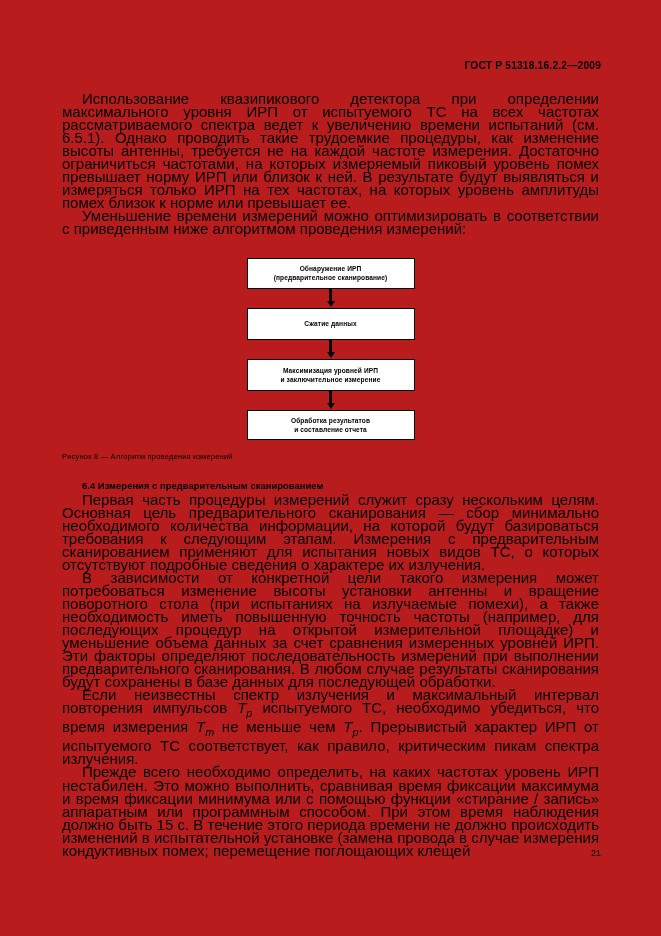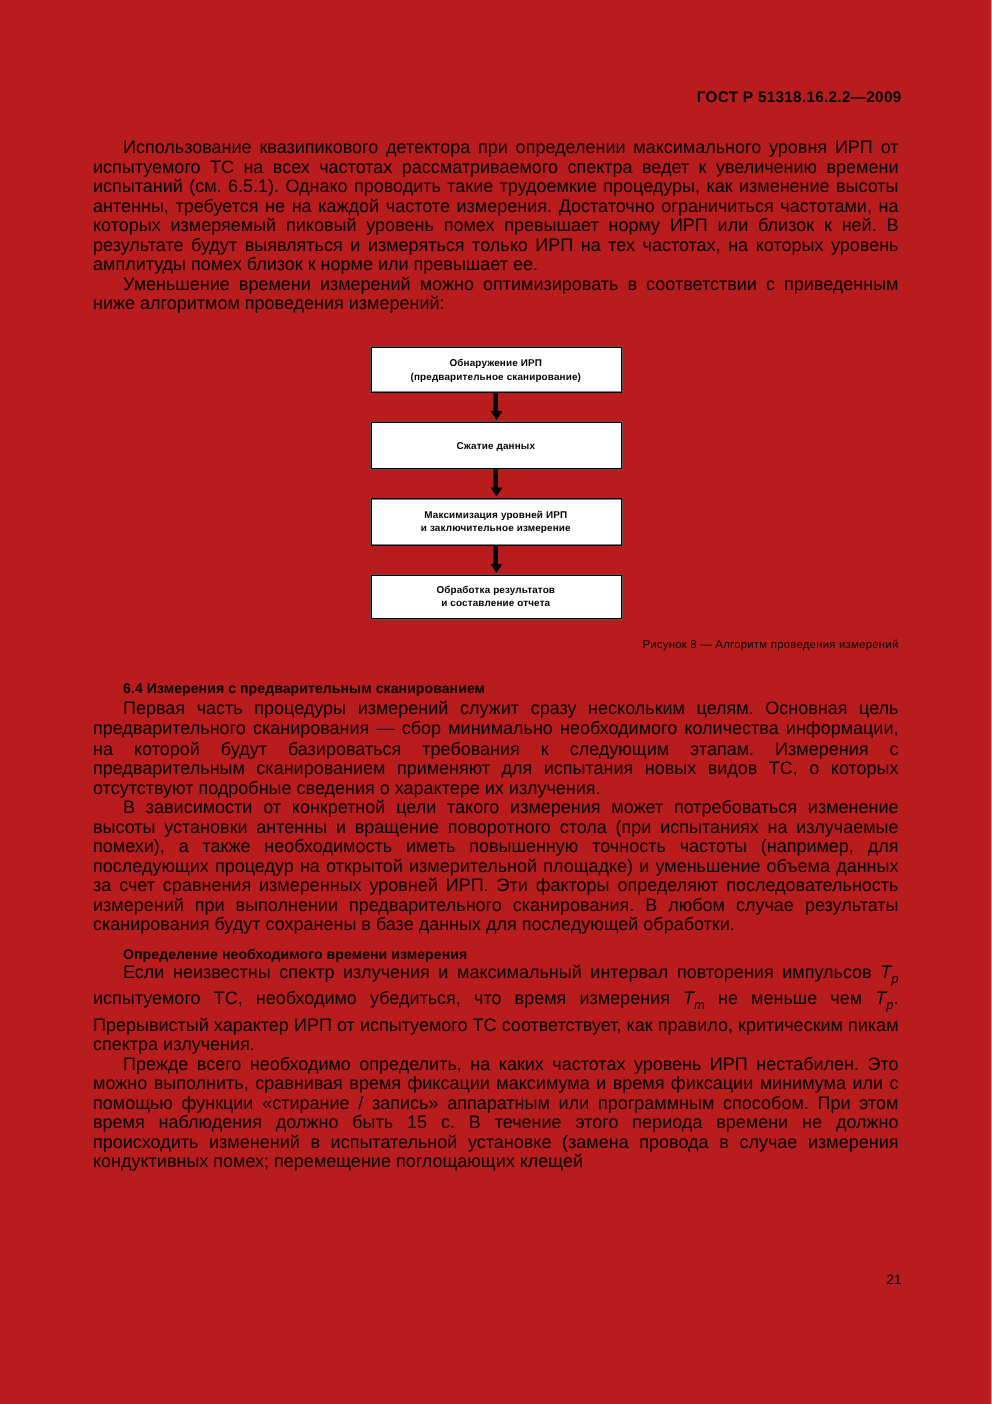--- a/index.html
+++ b/index.html
@@ -29,21 +29,21 @@
     white-space: nowrap;
   }
   .content {
     position: absolute;
     left: 62px;
     top: 92px;
     width: 537px;
   }
   p.body {
     margin: 0 0 0 0;
-    font-size: 12px;
+    font-size: 15px;
     line-height: 13.05px;
     text-align: justify;
     text-indent: 20px;
     text-justify: inter-word;
     hyphens: none;
   }
 
   
   .figure {
     margin-top: 22px;
@@ -91,21 +91,21 @@
     left: 50%;
     top: 12px;
     margin-left: -4px;
     width: 0; height: 0;
     border-left: 4px solid transparent;
     border-right: 4px solid transparent;
     border-top: 6px solid #000;
   }
   .fig-caption {
     margin-top: 12px;
-    text-align: right;
+    text-align: left;
     font-size: 7.6px;
     letter-spacing: 0.15px;
   }
 
   h3.section {
     font-size: 9.4px;
     font-weight: bold;
     margin: 19px 0 2px 20px;
     letter-spacing: 0.05px;
   }
@@ -181,21 +181,20 @@
 
       </div>
       <div class="fig-caption">Рисунок 8 — Алгоритм проведения измерений</div>
     </div>
 
     <h3 class="section">6.4  Измерения с предварительным сканированием</h3>
 
     <p class="body">Первая часть процедуры измерений служит сразу нескольким целям. Основная цель предварительного сканирования — сбор минимально необходимого количества информации, на которой будут базироваться требования к следующим этапам. Измерения с предварительным сканированием применяют для испытания новых видов ТС, о которых отсутствуют подробные сведения о характере их излучения.</p>
     <p class="body">В зависимости от конкретной цели такого измерения может потребоваться изменение высоты установки антенны и вращение поворотного стола (при испытаниях на излучаемые помехи), а также необходимость иметь повышенную точность частоты (например, для последующих процедур на открытой измерительной площадке) и уменьшение объема данных за счет сравнения измеренных уровней ИРП. Эти факторы определяют последовательность измерений при выполнении предварительного сканирования. В любом случае результаты сканирования будут сохранены в базе данных для последующей обработки.</p>
 
-    <h4 class="subhead">Определение необходимого времени измерения</h4>
 
     <p class="body"><span>Если неизвестны спектр излучения и максимальный интервал повторения импульсов </span><span class="var"><span>T</span><sub>p</sub></span><span> испытуемого ТС, необходимо убедиться, что время измерения </span><span class="var"><span>T</span><sub>m</sub></span><span> не меньше чем </span><span class="var"><span>T</span><sub>p</sub></span><span>. Прерывистый характер ИРП от испытуемого ТС соответствует, как правило, критическим пикам спектра излучения.</span></p>
 
     <p class="body">Прежде всего необходимо определить, на каких частотах уровень ИРП нестабилен. Это можно выполнить, сравнивая время фиксации максимума и время фиксации минимума или с помощью функции «стирание / запись» аппаратным или программным способом. При этом время наблюдения должно быть 15 с. В течение этого периода времени не должно происходить изменений в испытательной установке (замена провода в случае измерения кондуктивных помех; перемещение поглощающих клещей</p>
 
   </div>
 
   <div class="pageno">21</div>
 
 </div>

